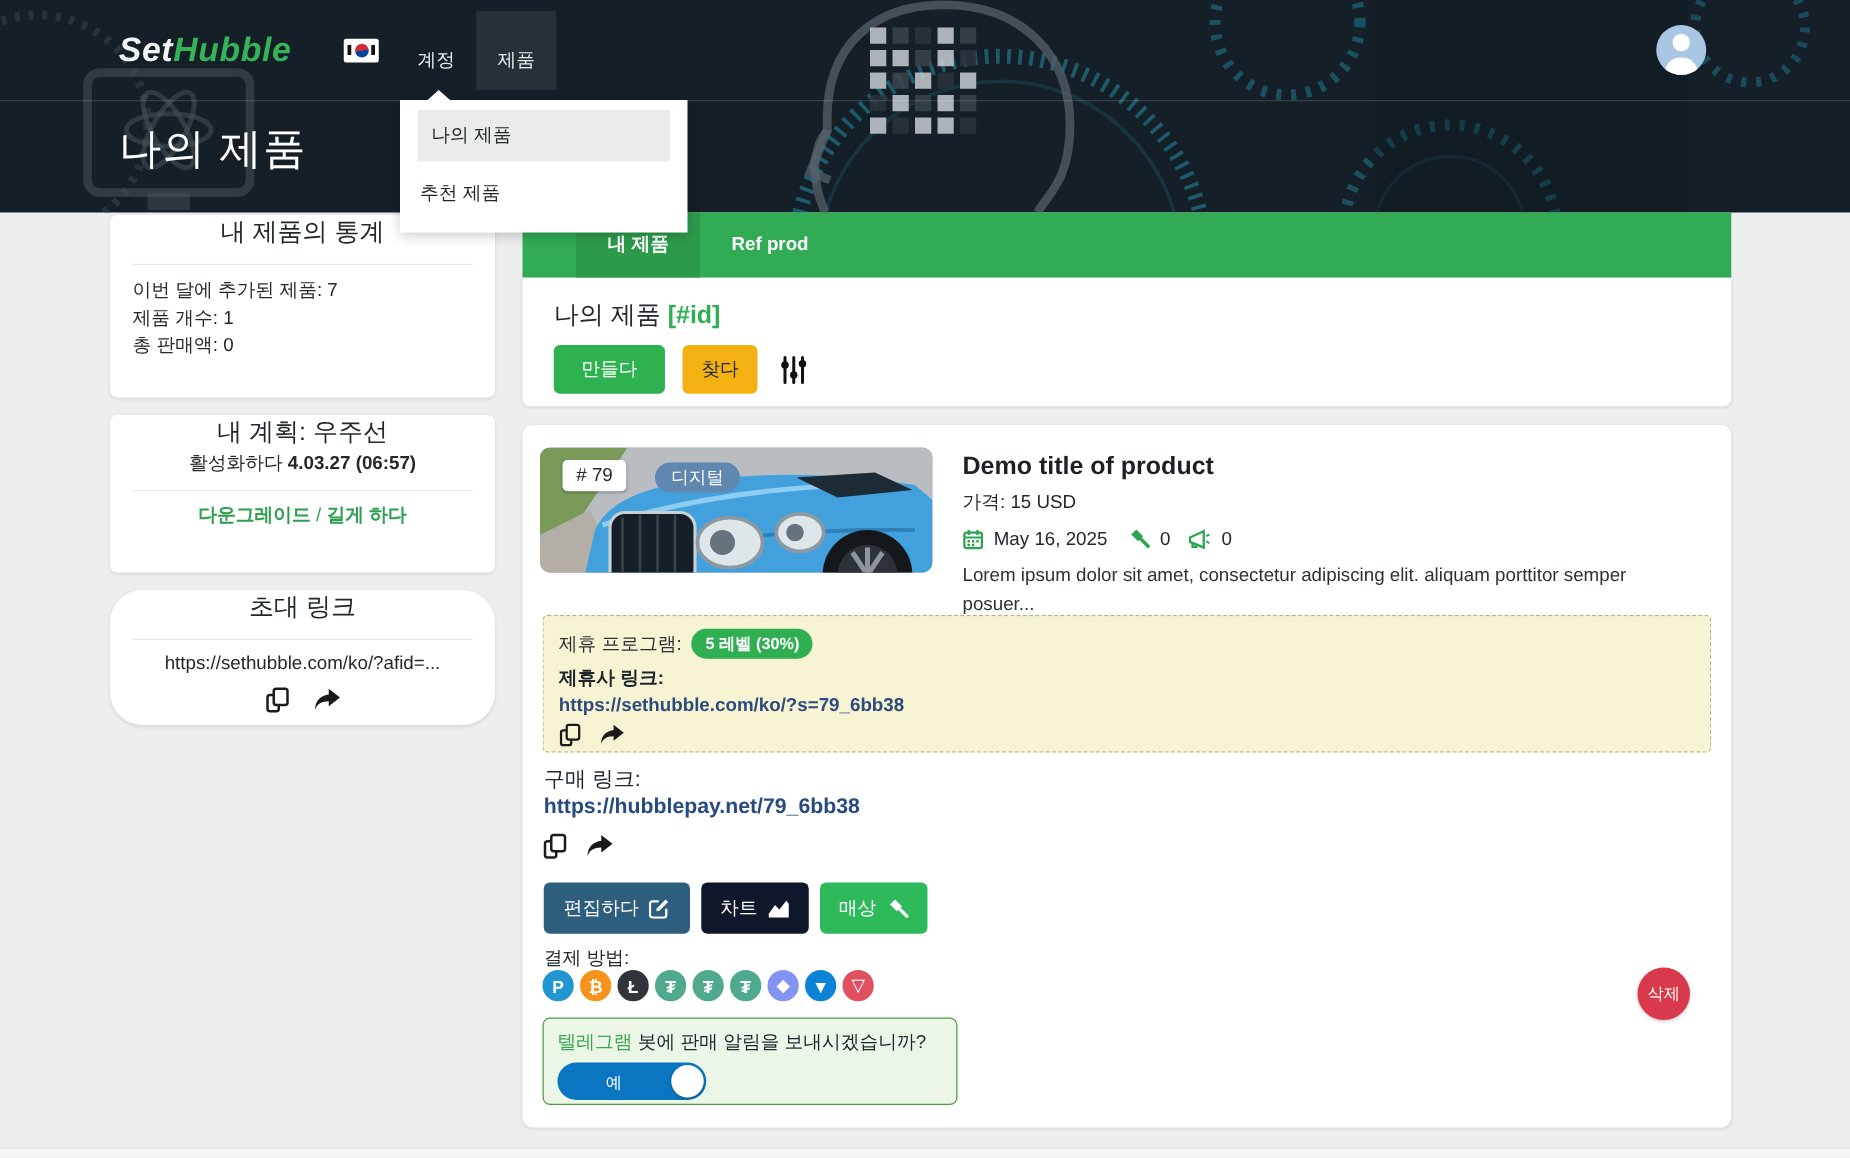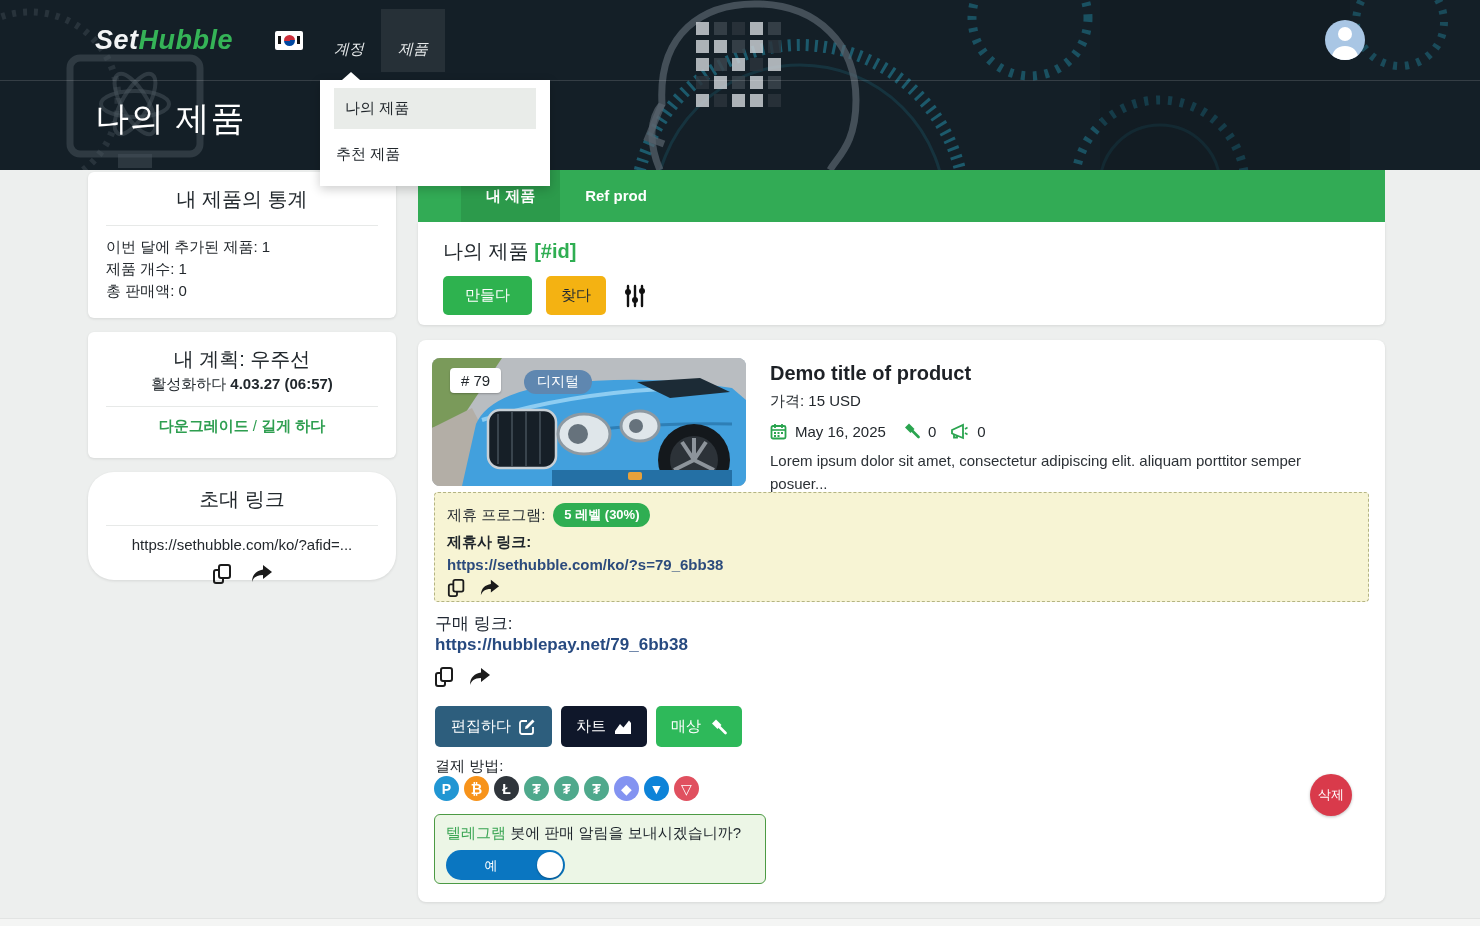--- a/index.html
+++ b/index.html
@@ -15,37 +15,37 @@
   .nav-divider { position:absolute; top:80px; left:0; width:100%; height:1px; background:rgba(255,255,255,.14); }
   .navbar { position:absolute; top:0; left:0; width:100%; height:80px; display:flex; align-items:center; }
   .logo { margin-left:95px; font-size:27px; font-weight:bold; font-style:italic; letter-spacing:.5px; cursor:pointer; }
   .logo .set { color:#f2f4f5; }
   .logo .hubble { color:#35b357; }
   .flag { width:28px; height:19px; background:#fff; border-radius:2px; margin-left:42px; position:relative; cursor:pointer; }
   .flag .taegeuk { position:absolute; left:50%; top:50%; width:11px; height:11px; margin:-5.5px 0 0 -5.5px; border-radius:50%;
     background:linear-gradient(170deg,#cd2e3a 50%,#0047a0 50%); }
   .flag::before,.flag::after { content:""; position:absolute; top:5.5px; width:3px; height:8px; background:#111; }
   .flag::before { left:3px; } .flag::after { right:3px; }
-  .nav-items { display:flex; height:63px; margin-left:14px;font-style:italic; }
+  .nav-items { display:flex; height:63px; margin-left:14px; }
   .nav-item { line-height:80px; padding:0 17px; color:#e8ebec; font-size:15px; cursor:pointer; }
   .nav-item.open { background:rgba(255,255,255,.08); }
   .avatar { position:absolute; right:115px; top:20px; width:40px; height:40px; border-radius:50%; background:#a9c6e4; cursor:pointer; overflow:hidden; }
   .hero-title { position:absolute; left:95px; top:96px; font-size:34px; color:#fff; font-weight:500; letter-spacing:1px; }
   
   .dropdown { position:absolute; left:320px; top:80px; width:230px; background:#fff; box-shadow:0 3px 10px rgba(0,0,0,.2); padding:8px 0 10px; z-index:50; }
   .dropdown .caret { position:absolute; top:-8px; left:22px; width:0; height:0; border-left:9px solid transparent; border-right:9px solid transparent; border-bottom:8px solid #fff; }
   .dd-item { padding:12px 16px; font-size:15px; color:#20262b; cursor:pointer; }
   .dd-item.active { background:#e9ece9; margin:0 14px 4px; padding:11px 11px; }
   
   .card { position:absolute; background:#fff; border-radius:6px; box-shadow:0 1px 3px rgba(0,0,0,.1); }
   .side-card { left:88px; width:308px; }
   #card-stats { top:172px; height:146px; }
   #card-plan { top:332px; height:126px; }
   #card-invite { top:472px; height:108px;border-radius:26px; }
-  .side-title { text-align:center; font-size:20px; padding-top:14px; color:#22282d; }
+  .side-title { text-align:center; font-size:20px; color:#22282d; }
   .side-sub { text-align:center; font-size:15px; color:#22282d; margin-top:2px; }
   .side-sub b { font-weight:bold; }
   .side-div { height:1px; background:#e7e9e8; margin:12px 18px 10px; }
   .stats-rows { padding:0 18px; font-size:15px; line-height:22px; color:#23282d; }
   .plan-links { text-align:center; font-size:15px; margin-top:4px; color:#2e9e50; }
   .plan-links a { color:#2e9e50; text-decoration:none; cursor:pointer; font-weight:bold; }
   .invite-url { text-align:center; font-size:15px; color:#23282d; cursor:pointer; }
   .icon-row { display:flex; justify-content:center; gap:16px; margin-top:10px; }
   .icon-btn { cursor:pointer; display:inline-flex; }
   
@@ -55,21 +55,21 @@
   .toolbar-card { left:418px; top:222px; width:967px; height:103px; border-radius:0 0 6px 6px; padding:16px 25px; }
   .toolbar-head { font-size:20px; color:#22282d; }
   .toolbar-head .pid { color:#2fae52; font-weight:bold; }
   .toolbar-btns { display:flex; align-items:center; gap:14px; margin-top:11px; }
   .btn { border:none; border-radius:5px; font-size:15px; cursor:pointer; font-family:inherit; display:inline-flex; align-items:center; gap:8px; }
   .btn-create { background:#2eb24f; color:#fff; padding:10px 22px; }
   .btn-find { background:#f4b212; color:#1e2833; padding:10px 15px; }
   .filter-btn { cursor:pointer; display:inline-flex; margin-left:2px; }
   
   .product-card { left:418px; top:340px; width:967px; height:562px; border-radius:8px; }
-  .prod-img { position:absolute; left:14px; top:18px; width:314px; height:128px; border-radius:8px; overflow:hidden; background:#9fb3c0; }
+  .prod-img { position:absolute; left:14px; top:18px; width:314px; height:100px; border-radius:8px; overflow:hidden; background:#9fb3c0; }
   .badge-num { position:absolute; left:18px; top:10px; background:#fff; color:#23282d; font-size:15px; padding:4px 11px; border-radius:4px; box-shadow:0 1px 2px rgba(0,0,0,.25); }
   .badge-type { position:absolute; left:92px; top:12px; background:#5f87b0; color:#fff; font-size:14px; padding:3px 13px; border-radius:13px; }
   .prod-info { position:absolute; left:352px; top:22px; width:590px; }
   .prod-title { font-size:20px; font-weight:bold; color:#1d2126; }
   .prod-price { font-size:15px; margin-top:7px; color:#23282d; }
   .prod-meta { display:flex; align-items:center; gap:8px; margin-top:11px; font-size:15px; color:#23282d; }
   .prod-meta .cnt { margin-right:6px; }
   .prod-desc { margin-top:9px; font-size:15px; line-height:23px; color:#2c3136; width:560px; }
   .aff-box { position:absolute; left:16px; top:152px; width:935px; height:110px; background:#f7f4d4; border:1px dashed #b4b483; border-radius:4px; padding:10px 12px; }
   .aff-row1 { display:flex; align-items:center; gap:8px; font-size:15px; color:#2a2f34; }
@@ -179,21 +179,21 @@
 <div class="dropdown">
   <div class="caret"></div>
   <div class="dd-item active">나의 제품</div>
   <div class="dd-item">추천 제품</div>
 </div>
 
 <div class="card side-card" id="card-stats">
   <div class="side-title">내 제품의 통계</div>
   <div class="side-div"></div>
   <div class="stats-rows">
-    <div>이번 달에 추가된 제품: 1</div>
+    <div>이번 달에 추가된 제품: 7</div>
     <div>제품 개수: 1</div>
     <div>총 판매액: 0</div>
   </div>
 </div>
 
 <div class="card side-card" id="card-plan">
   <div class="side-title">내 계획: 우주선</div>
   <div class="side-sub">
     <span>활성화하다</span>
     <b>4.03.27 (06:57)</b>

